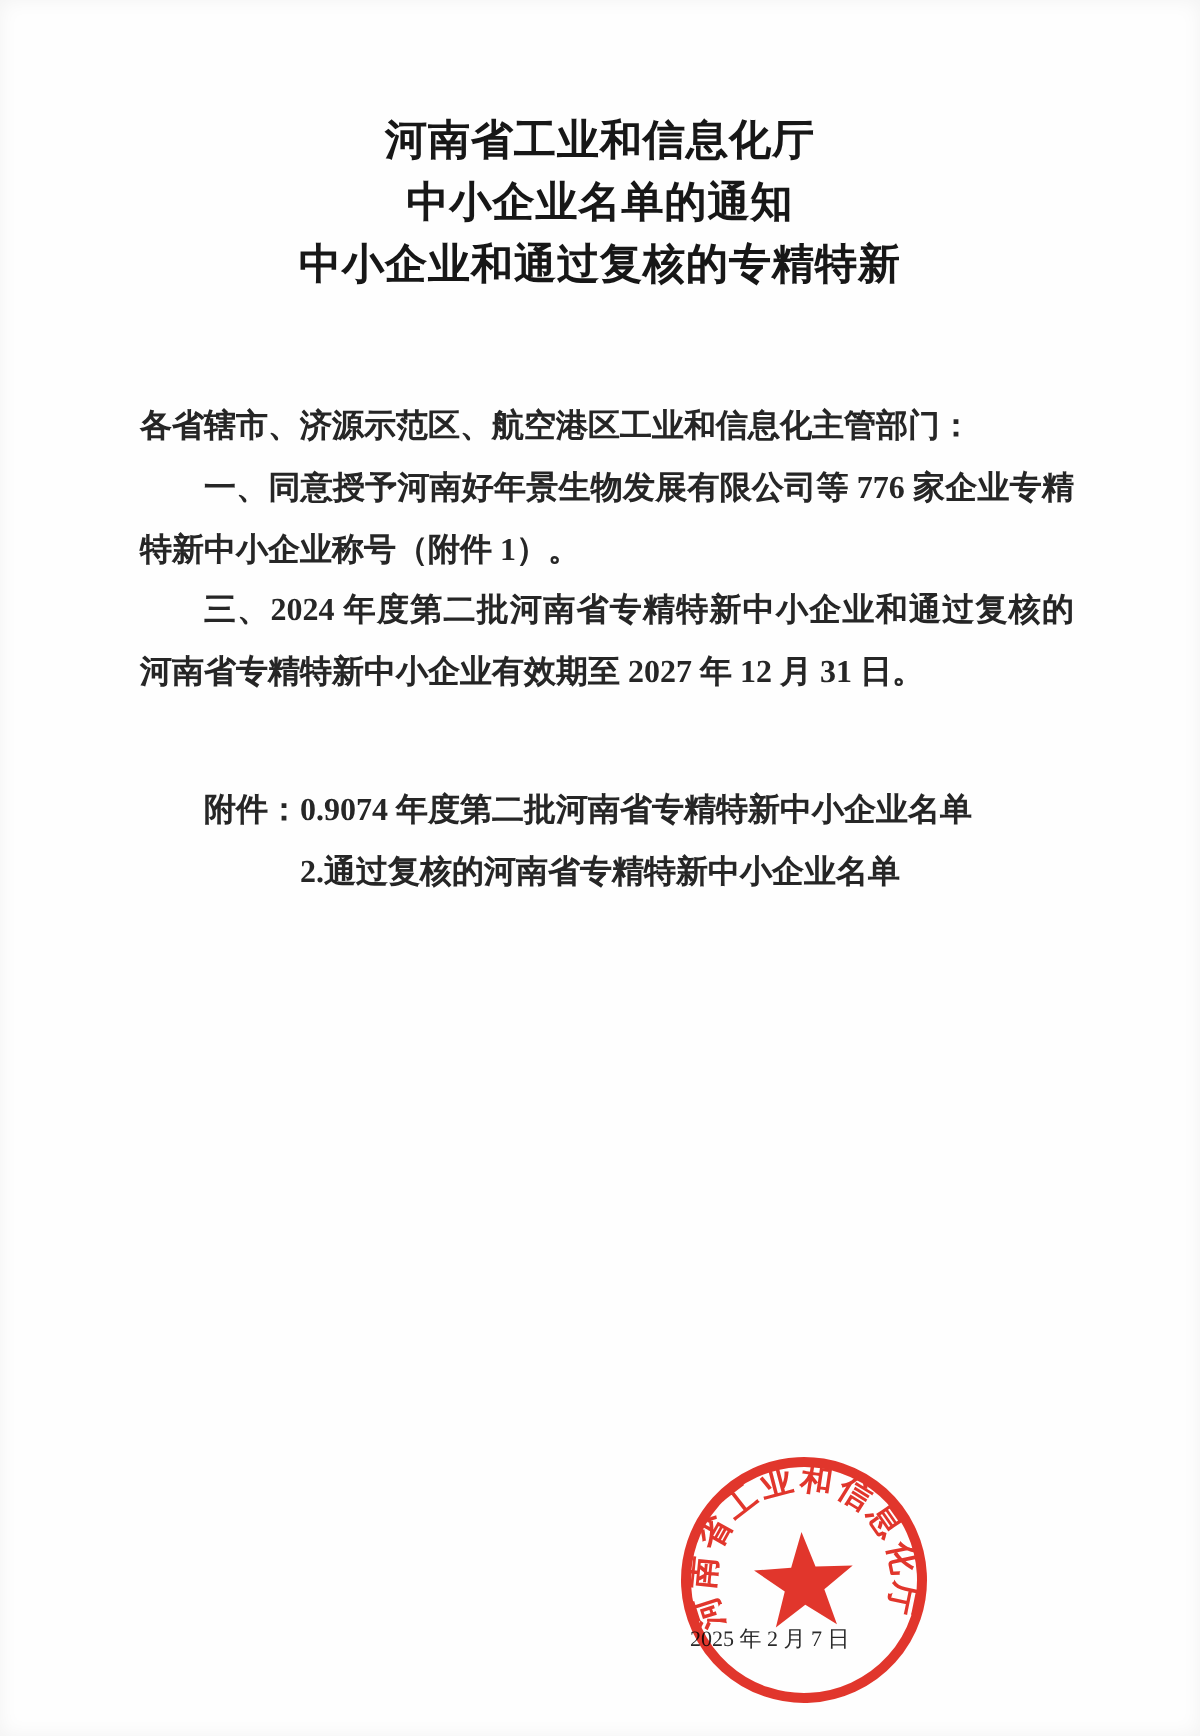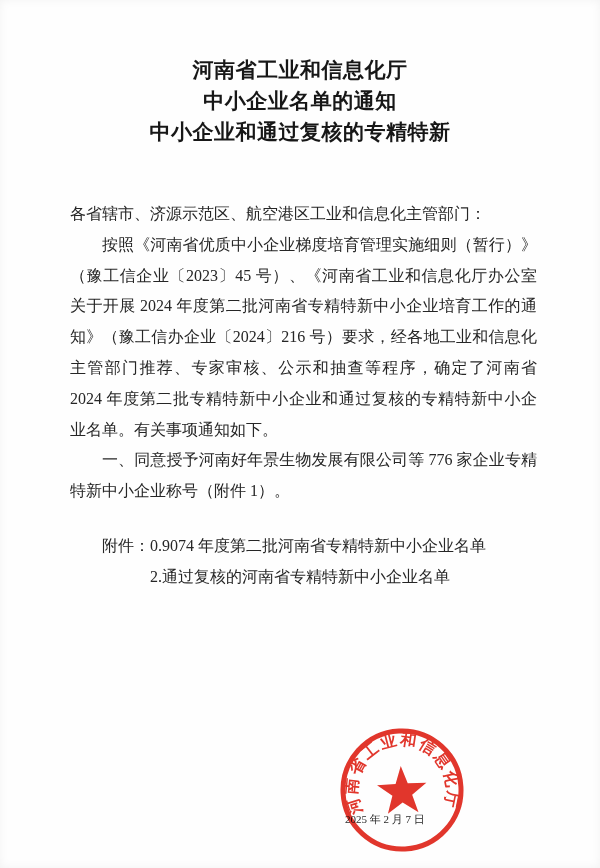--- a/index.html
+++ b/index.html
@@ -32,30 +32,31 @@
     letter-spacing: 0.5px;
   }
   .body-block {
     position: absolute;
     top: 199px;
     left: 70px;
     width: 467px;
     font-size: 16px;
     line-height: 30.8px;
     text-align: justify;
+    font-weight: bold;
   }
   .body-block p {
     margin: 0;
   }
   p.para {
     text-indent: 2em;
   }
   .attach-block {
     display: flex;
-    margin-top: 24px;
+    margin-top: 38px;
     margin-left: 2em;
   }
   .attach-label {
     white-space: nowrap;
   }
   .attach-items > div {
     white-space: nowrap;
   }
   .date-line {
     position: absolute;
@@ -91,22 +92,22 @@
 <div class="page">
 
   <div class="title-block">
     <div class="title-line">河南省工业和信息化厅</div>
     <div class="title-line">中小企业名单的通知</div>
     <div class="title-line">中小企业和通过复核的专精特新</div>
   </div>
 
   <div class="body-block">
     <p class="salutation">各省辖市、济源示范区、航空港区工业和信息化主管部门：</p>
-    <p class="para">按照《河南省优质中小企业梯度培育管理实施细则（暂行）》（豫工信企业〔2023〕45 号）、《河南省工业和信息化厅办公室关于开展 2024 年度第二批河南省专精特新中小企业培育工作的通知》（豫工信办企业〔2024〕216 号）要求，经各地工业和信息化主管部门推荐、专家审核、公示和抽查等程序，确定了河南省 2024 年度第二批专精特新中小企业和通过复核的专精特新中小企业名单。有关事项通知如下。</p>
     <p class="para">一、同意授予河南好年景生物发展有限公司等 776 家企业专精特新中小企业称号（附件 1）。</p>
+    <p class="para">三、2024 年度第二批河南省专精特新中小企业和通过复核的河南省专精特新中小企业有效期至 2027 年 12 月 31 日。</p>
 
     <div class="attach-block">
       <div class="attach-label">附件：</div>
       <div class="attach-items">
         <div>0.9074 年度第二批河南省专精特新中小企业名单</div>
         <div>2.通过复核的河南省专精特新中小企业名单</div>
       </div>
     </div>
   </div>
 

